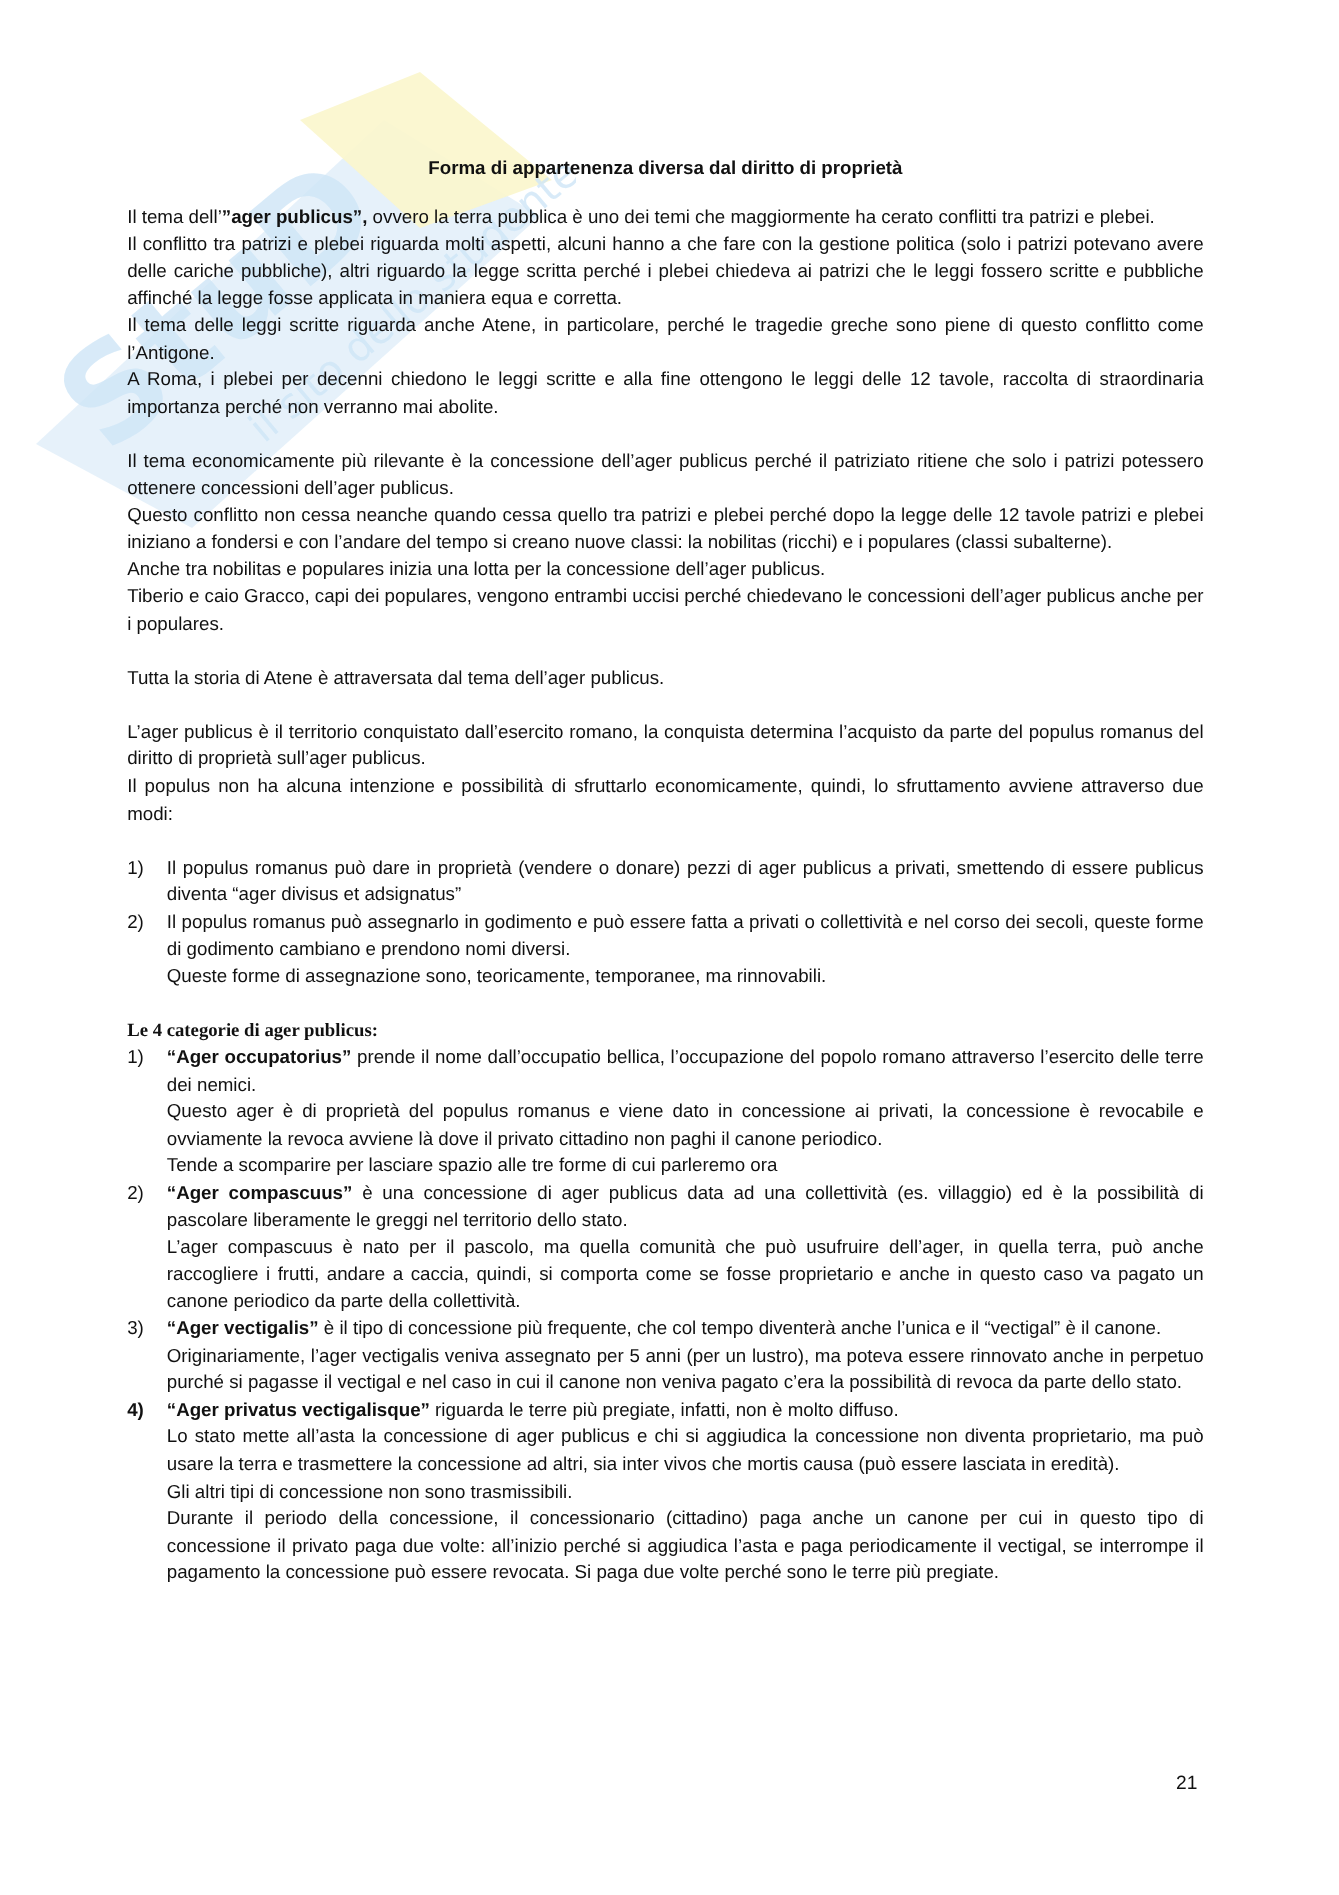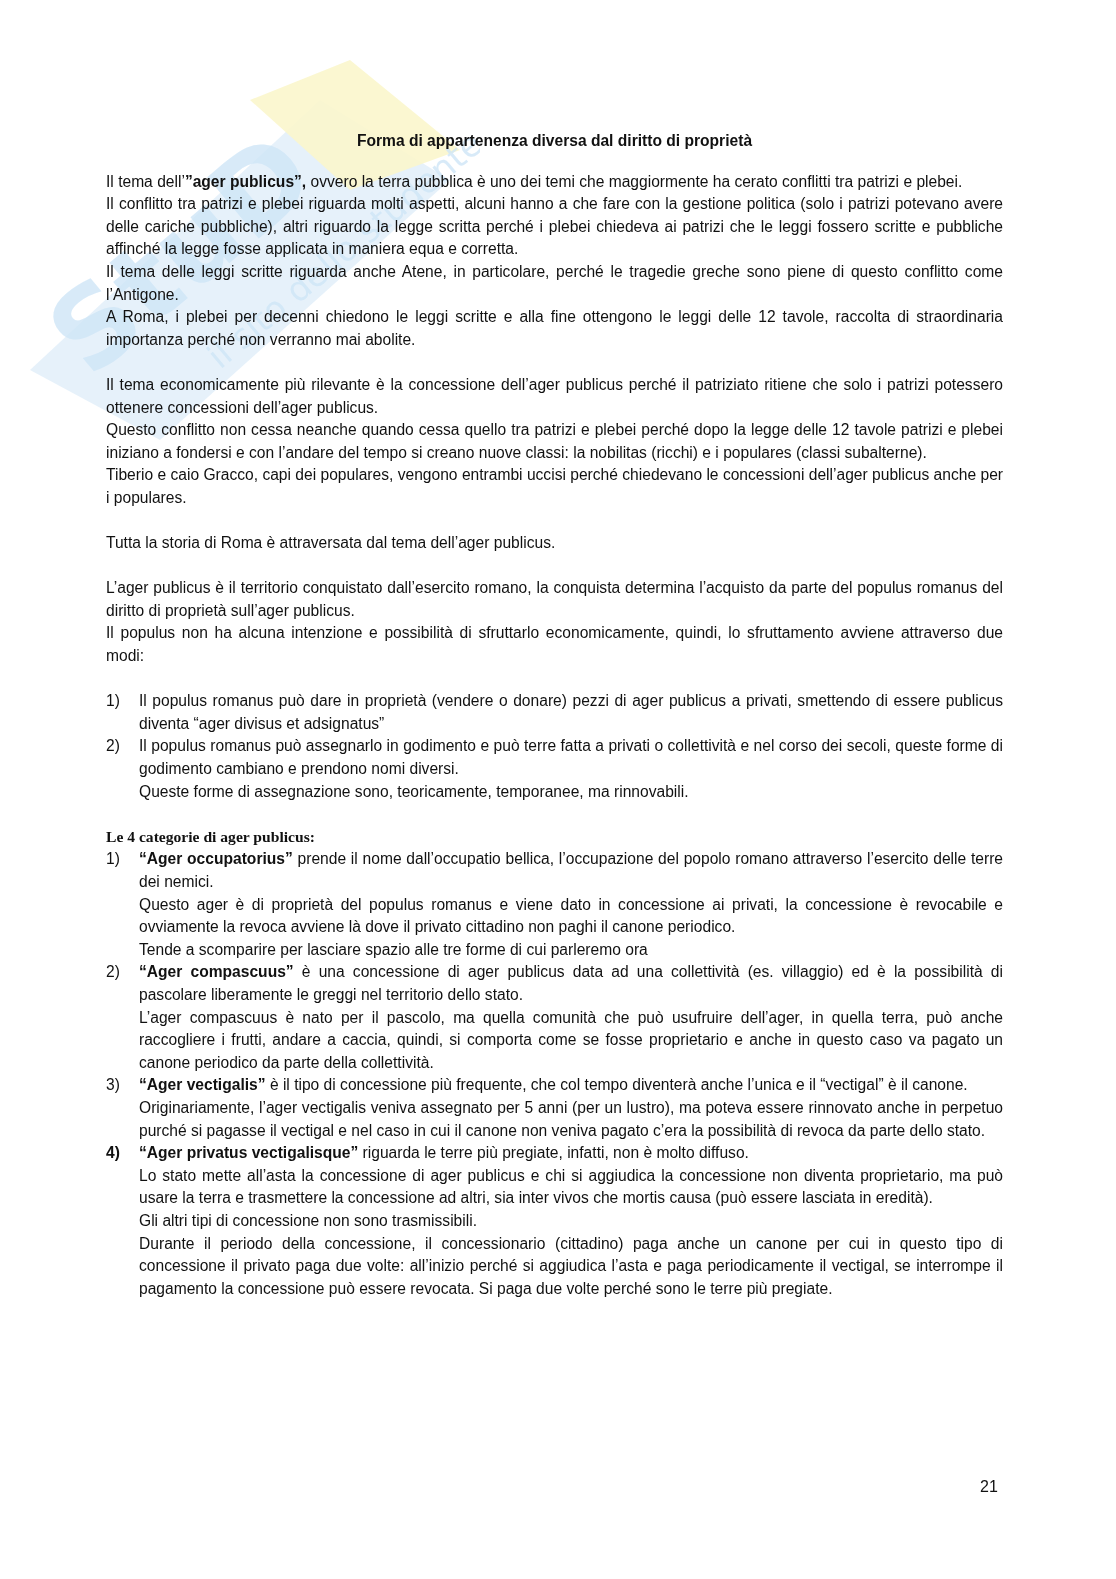--- a/index.html
+++ b/index.html
@@ -36,41 +36,42 @@
   <p class="title">Forma di appartenenza diversa dal diritto di proprietà</p>
 
   <p><span>Il tema dell’</span><span class="b">”ager publicus”,</span><span> ovvero la terra pubblica è uno dei temi che maggiormente ha cerato conflitti tra patrizi e plebei.</span></p>
   <p>Il conflitto tra patrizi e plebei riguarda molti aspetti, alcuni hanno a che fare con la gestione politica (solo i patrizi potevano avere delle cariche pubbliche), altri riguardo la legge scritta perché i plebei chiedeva ai patrizi che le leggi fossero scritte e pubbliche affinché la legge fosse applicata in maniera equa e corretta.</p>
   <p>Il tema delle leggi scritte riguarda anche Atene, in particolare, perché le tragedie greche sono piene di questo conflitto come l’Antigone.</p>
   <p>A Roma, i plebei per decenni chiedono le leggi scritte e alla fine ottengono le leggi delle 12 tavole, raccolta di straordinaria importanza perché non verranno mai abolite.</p>
   <div class="gap"></div>
 
   <p>Il tema economicamente più rilevante è la concessione dell’ager publicus perché il patriziato ritiene che solo i patrizi potessero ottenere concessioni dell’ager publicus.</p>
   <p>Questo conflitto non cessa neanche quando cessa quello tra patrizi e plebei perché dopo la legge delle 12 tavole patrizi e plebei iniziano a fondersi e con l’andare del tempo si creano nuove classi: la nobilitas (ricchi) e i populares (classi subalterne).</p>
+  <p>Anche tra nobilitas e populares inizia una lotta per la concessione dell’ager publicus.</p>
   <p>Tiberio e caio Gracco, capi dei populares, vengono entrambi uccisi perché chiedevano le concessioni dell’ager publicus anche per i populares.</p>
   <div class="gap"></div>
 
-  <p>Tutta la storia di Roma è attraversata dal tema dell’ager publicus.</p>
+  <p>Tutta la storia di Atene è attraversata dal tema dell’ager publicus.</p>
   <div class="gap"></div>
 
   <p>L’ager publicus è il territorio conquistato dall’esercito romano, la conquista determina l’acquisto da parte del populus romanus del diritto di proprietà sull’ager publicus.</p>
   <p>Il populus non ha alcuna intenzione e possibilità di sfruttarlo economicamente, quindi, lo sfruttamento avviene attraverso due modi:</p>
   <div class="gap"></div>
 
   <div class="list">
     <div class="li">
       <span class="num">1)</span>
       <div class="body">
           <p>Il populus romanus può dare in proprietà (vendere o donare) pezzi di ager publicus a privati, smettendo di essere publicus diventa “ager divisus et adsignatus”</p>
         </div>
     </div>
     <div class="li">
       <span class="num">2)</span>
       <div class="body">
-          <p>Il populus romanus può assegnarlo in godimento e può terre fatta a privati o collettività e nel corso dei secoli, queste forme di godimento cambiano e prendono nomi diversi.</p>
+          <p>Il populus romanus può assegnarlo in godimento e può essere fatta a privati o collettività e nel corso dei secoli, queste forme di godimento cambiano e prendono nomi diversi.</p>
           <p>Queste forme di assegnazione sono, teoricamente, temporanee, ma rinnovabili.</p>
         </div>
     </div>
   </div>
   <div class="gap"></div>
 
   <p class="section-head">Le 4 categorie di ager publicus:</p>
   <div class="list">
     <div class="li">
       <span class="num">1)</span>

